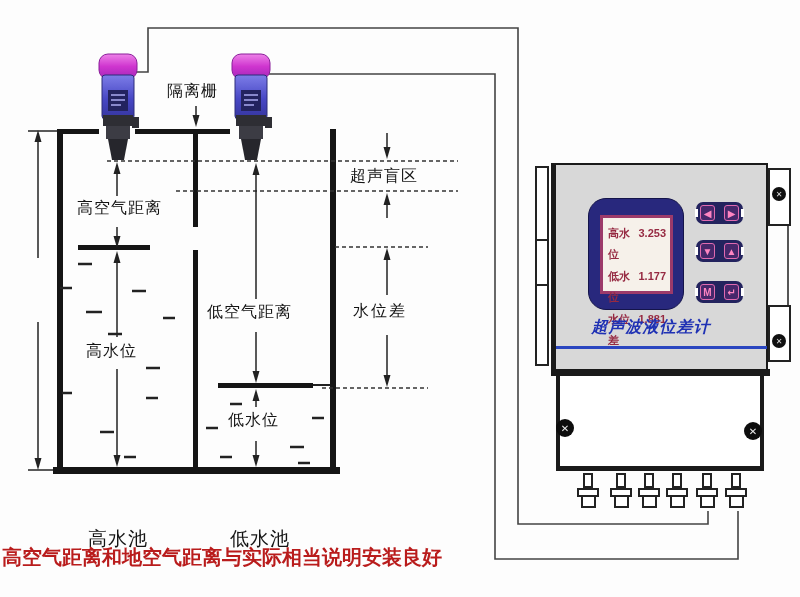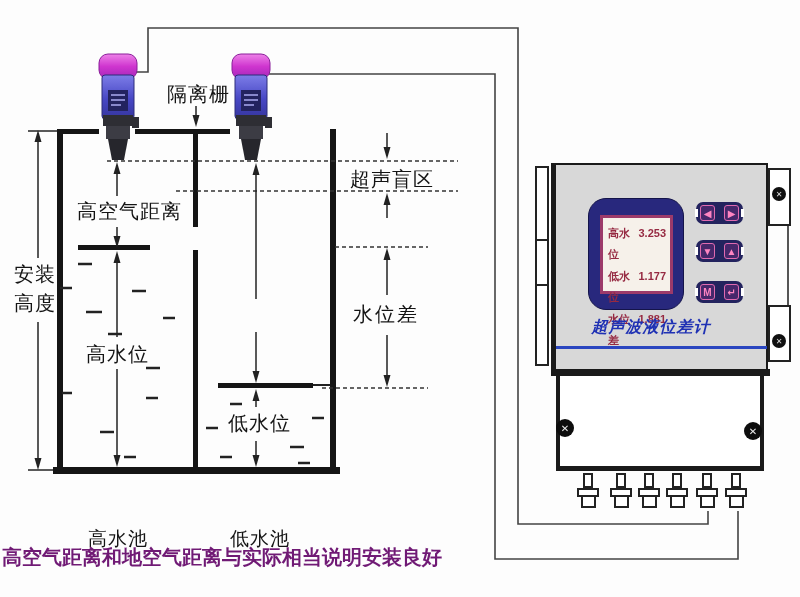--- a/index.html
+++ b/index.html
@@ -1,24 +1,24 @@
 <!DOCTYPE html>
 <html><head>
 <meta charset="utf-8">
 <style>
   html,body{margin:0;padding:0;background:#ffffff;}
   #stage{
     position:relative;width:800px;height:597px;background:#fdfdfd;overflow:hidden;
     font-family:"Liberation Sans","DejaVu Sans",sans-serif;color:#111;
   }
   #linework{position:absolute;left:0;top:0;z-index:1;}
-  .lbl{position:absolute;z-index:3;font-size:20px;color:#141414;white-space:nowrap;letter-spacing:1px;}
+  .lbl{position:absolute;z-index:3;font-size:16px;color:#141414;white-space:nowrap;letter-spacing:1px;}
   .lbl-small{font-size:19px;margin-top:20px;}
   #lbl-install{line-height:29px;}
-  #caption{position:absolute;z-index:3;font-size:20px;font-weight:600;letter-spacing:0;color:#701a75;white-space:nowrap;}
+  #caption{position:absolute;z-index:3;font-size:20px;font-weight:600;letter-spacing:0;color:#b91c1c;white-space:nowrap;}
 
   
   .dev{position:absolute;z-index:2;box-sizing:border-box;}
   #left-strip{left:535px;top:166px;width:14px;height:200px;background:#fff;border:2px solid #222;}
   .strip-div{position:absolute;left:0;width:100%;height:2px;background:#222;}
   #panel{left:551px;top:163px;width:217px;height:210px;background:#d8d8d8;border:2px solid #1a1a1a;border-left-width:5px;}
   #bezel{left:588px;top:198px;width:96px;height:112px;background:#28287d;border-radius:18px;border:1px solid #14144a;}
   #screen{left:600px;top:215px;width:73px;height:79px;background:#f6f1ea;border:3px solid #9c3a6a;padding:5px 4px 0 5px;}
   .scr-row{display:flex;justify-content:space-between;font-size:11px;font-weight:bold;color:#962a42;line-height:1.95;}
   #dev-title{left:584px;top:317px;width:134px;text-align:center;font-size:16px;font-weight:bold;font-style:italic;color:#1f31b4;letter-spacing:1px;}
@@ -167,27 +167,24 @@
       <rect x="236" y="115" width="30" height="11" fill="#2e2e34"></rect>
       <rect x="265" y="117" width="7" height="11" fill="#2e2e34"></rect>
       <rect x="239" y="126" width="24" height="13" fill="#3c3c44"></rect>
       <polygon points="241,139 261,139 257,160 245,160" fill="#26262c"></polygon>
     </g>
   </svg>
 
   <div class="lbl" style="left:167px;top:81px;">隔离栅</div>
   <div class="lbl" style="left:350px;top:166px;">超声盲区</div>
   <div class="lbl" style="left:77px;top:198px;font-family:Liberation Serif, serif;">高空气距离</div>
+  <div class="lbl" style="left:207px;top:302px;">低空气距离</div>
   <div class="lbl" style="left:353px;top:301px;letter-spacing:2px;">水位差</div>
   <div class="lbl" style="left:86px;top:341px;">高水位</div>
   <div class="lbl" style="left:228px;top:410px;">低水位</div>
-  <div class="lbl" id="lbl-install" style="left:14px;top:260px;">
-    <div>安装</div>
-    <div>高度</div>
-  </div>
   <div class="lbl lbl-small" style="left:88px;top:506px;">高水池</div>
   <div class="lbl lbl-small" style="left:230px;top:506px;">低水池</div>
   <div id="caption" style="left:2px;top:544px;">高空气距离和地空气距离与实际相当说明安装良好</div>
 
   <div class="dev" id="left-strip">
     <div class="strip-div" style="top:71px;"></div>
     <div class="strip-div" style="top:116px;"></div>
   </div>
 
   <div class="dev" id="panel"></div>

